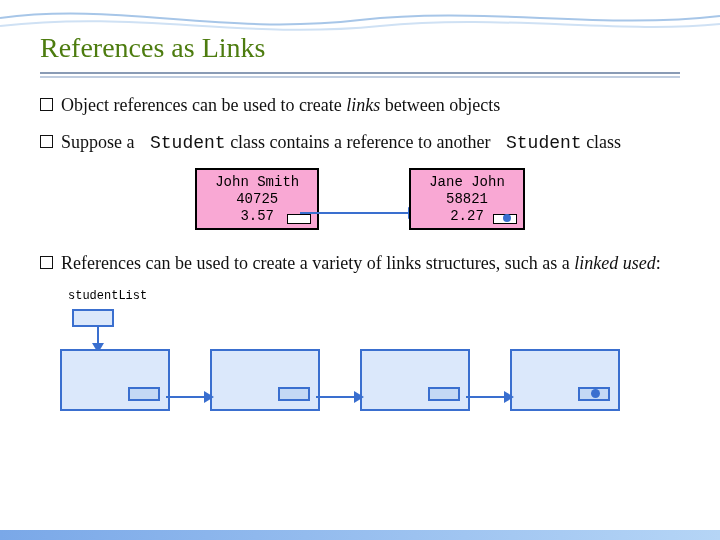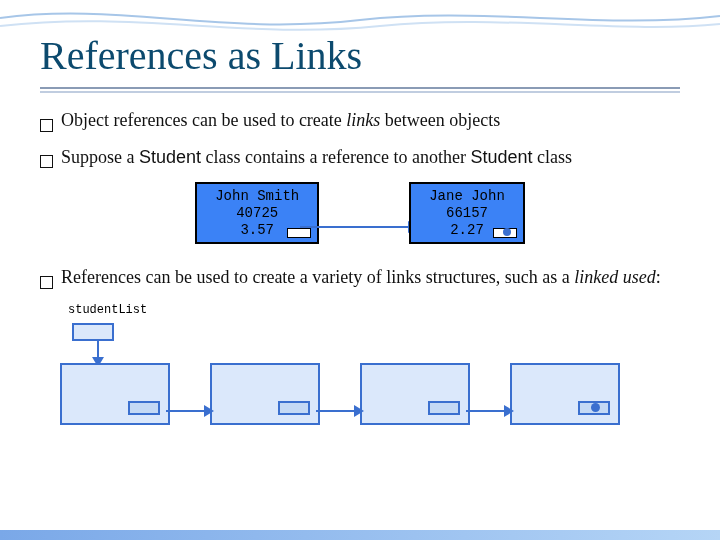--- a/index.html
+++ b/index.html
@@ -12,68 +12,68 @@
     overflow: hidden;
   }
   .wave-decoration {
     position: absolute;
     top: 0; left: 0; right: 0;
     height: 40px;
     pointer-events: none;
   }
   .wave-decoration svg { width: 100%; height: 100%; }
   .title {
-    font-size: 40px;
-    color: #0c4a6e;
+    font-size: 28px;
+    color: #4d7c0f;
     font-weight: normal;
     padding: 32px 40px 8px 40px;
   }
   .underline-group {
     margin: 0 40px 10px 40px;
     height: 6px;
   }
   .underline-group .bar1 { height: 2px; background: #8a9bb5; margin-bottom: 2px; }
   .underline-group .bar2 { height: 2px; background: #c0cde0; }
   .bullets {
     padding: 6px 40px 0 40px;
   }
   .bullet {
     display: flex;
-    align-items: flex-end;
+    align-items: flex-start;
     gap: 8px;
     margin-bottom: 14px;
     font-size: 18px;
     color: #111;
     line-height: 1.25;
   }
   .bullet .sq {
     width: 13px; height: 13px;
     border: 1.5px solid #111;
     flex: 0 0 auto;
     margin-top: 4px;
   }
-  .mono { font-family: Liberation Sans, sans-serif; }
+  .mono { font-family: Liberation Mono, monospace; margin-left: 11px; }
   .em { font-style: italic; }
 
   .student-row {
     display: flex;
     justify-content: center;
     gap: 90px;
     margin: 6px 0 16px 0;
     position: relative;
   }
   .student-box {
     border: 2px solid #000;
     padding: 4px 18px 4px 18px;
     font-family: 'Courier New', monospace;
     font-size: 14px;
     text-align: center;
     line-height: 1.2;
     position: relative;
-    background: #3b82f6;
+    background: #f9a8d4;
   }
   .ref-slot {
     position: absolute;
     right: 6px;
     bottom: 4px;
     width: 24px;
     height: 10px;
     border: 1.5px solid #000;
     background: #fff;
   }
@@ -196,21 +196,21 @@
     <div>40725</div>
     <div>3.57</div>
     <div class="ref-slot"></div>
   </div>
   <svg class="arrow1" viewBox="0 0 120 20">
     <line x1="0" y1="10" x2="110" y2="10" stroke="#3a6fcf" stroke-width="2"></line>
     <polygon points="120,10 108,4 108,16" fill="#3a6fcf"></polygon>
   </svg>
   <div class="student-box">
     <div>Jane John</div>
-    <div>66157</div>
+    <div>58821</div>
     <div>2.27</div>
     <div class="ref-slot"></div>
     <div class="ref-dot"></div>
   </div>
 </div>
 
 <div class="bullets">
   <div class="bullet">
     <span class="sq"></span>
     <span>

